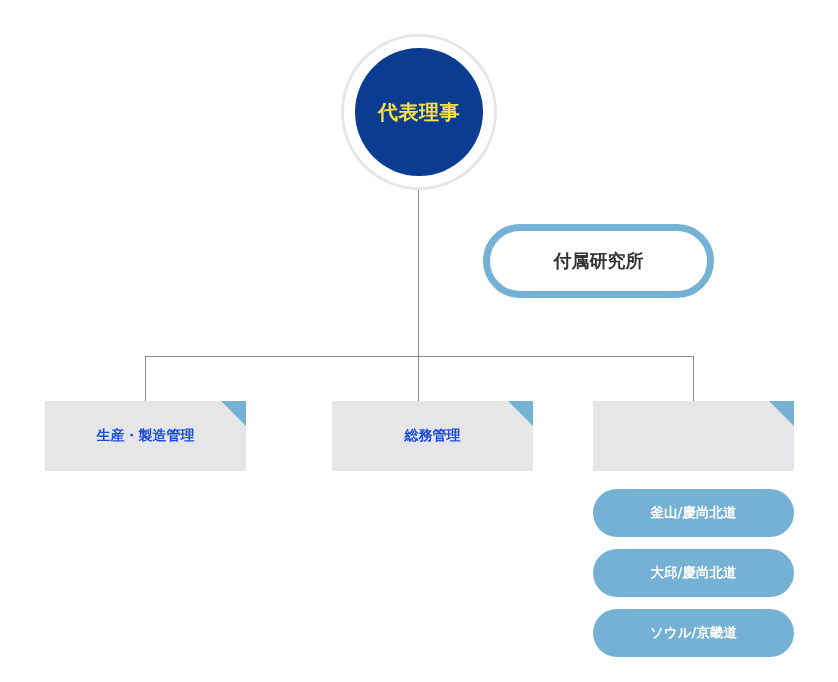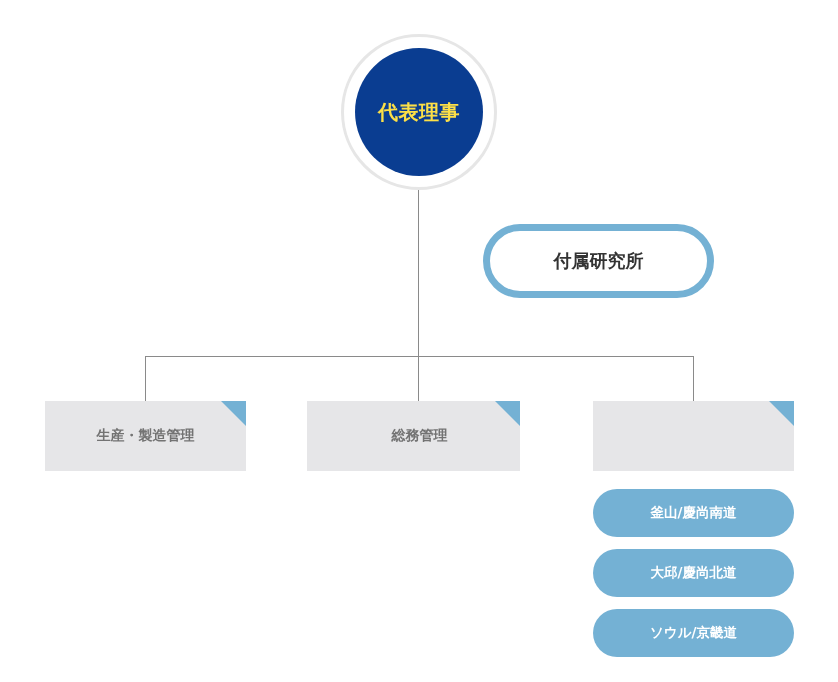--- a/index.html
+++ b/index.html
@@ -24,25 +24,25 @@
 
   
   .lab { left: 483px; top: 224px; width: 231px; height: 74px; border-radius: 37px;
          border: 7px solid #74b1d4; box-sizing: border-box; background: #fff;
          display: flex; align-items: center; justify-content: center;
          color: #333333; font-size: 18px; font-weight: bold; }
 
   
   .dept { top: 401px; width: 201px; height: 70px; background: #e6e6e8;
           display: flex; align-items: center; justify-content: center;
-          color: #737373; font-size: 14px; font-weight: bold; overflow: hidden; }
+          color: #1d4ed8; font-size: 14px; font-weight: bold; overflow: hidden; }
   .dept .corner { position: absolute; right: 0; top: 0; width: 0; height: 0;
                   border-top: 25px solid #74b1d4; border-left: 25px solid transparent; }
   .dept-1 { left: 45px; }
-  .dept-2 { left: 307px; padding-left: 12px; }
+  .dept-2 { left: 332px; }
   .dept-3 { left: 593px; }
 
   
   .region { left: 593px; width: 201px; height: 48px; border-radius: 24px; background: #74b1d4;
             display: flex; align-items: center; justify-content: center;
             color: #ffffff; font-size: 13.5px; font-weight: bold; }
   .region-1 { top: 489px; }
   .region-2 { top: 549px; }
   .region-3 { top: 609px; align-items: center; }
 </style>
@@ -70,20 +70,20 @@
 </div>
 <div class="abs dept dept-2">
   <span>総務管理</span>
   <span class="corner"></span>
 </div>
 <div class="abs dept dept-3">
   <span class="corner"></span>
 </div>
 
 <div class="abs region region-1">
-  <span>釜山/慶尚南道</span>
+  <span>釜山/慶尚北道</span>
 </div>
 <div class="abs region region-2">
   <span>大邱/慶尚北道</span>
 </div>
 <div class="abs region region-3">
   <span>ソウル/京畿道</span>
 </div>
 
 </body></html>

